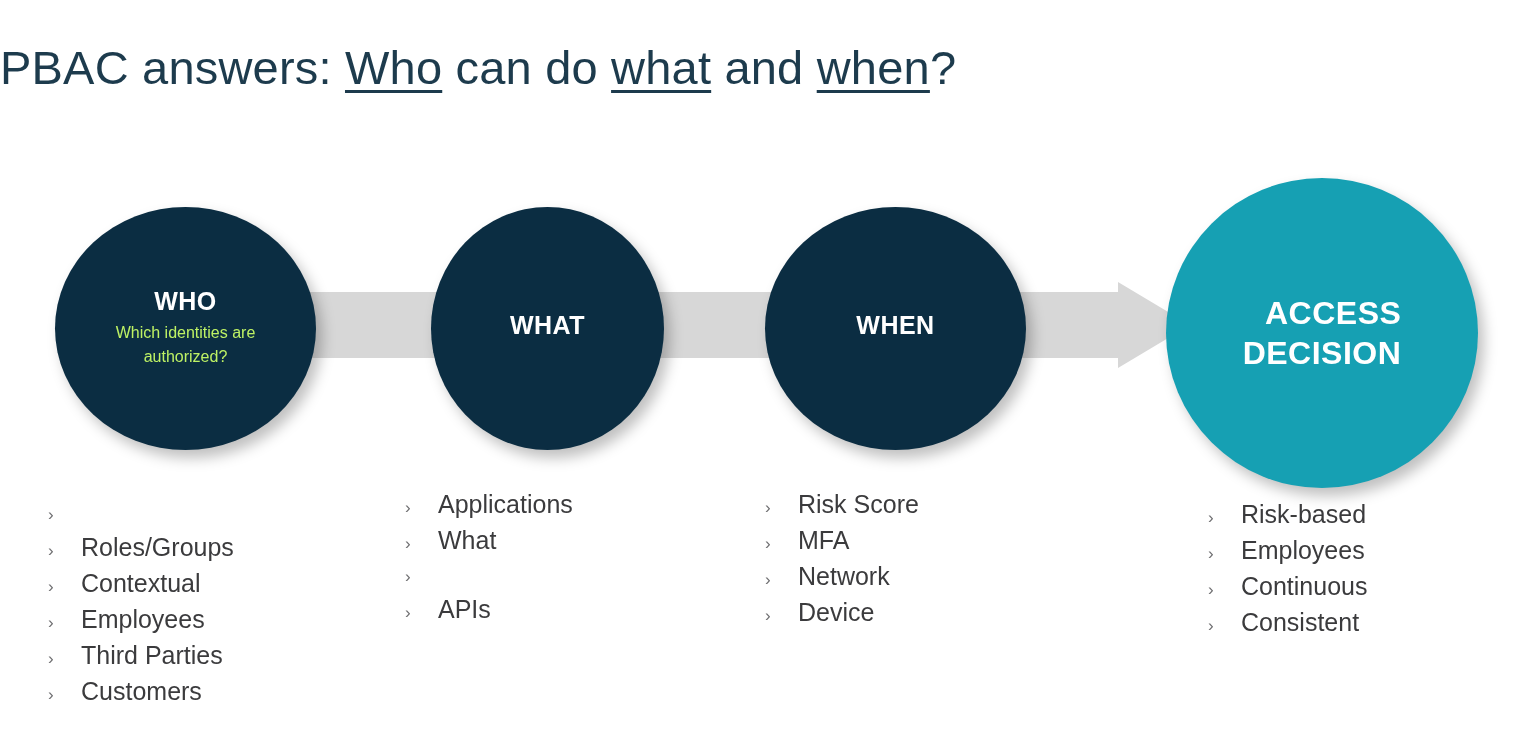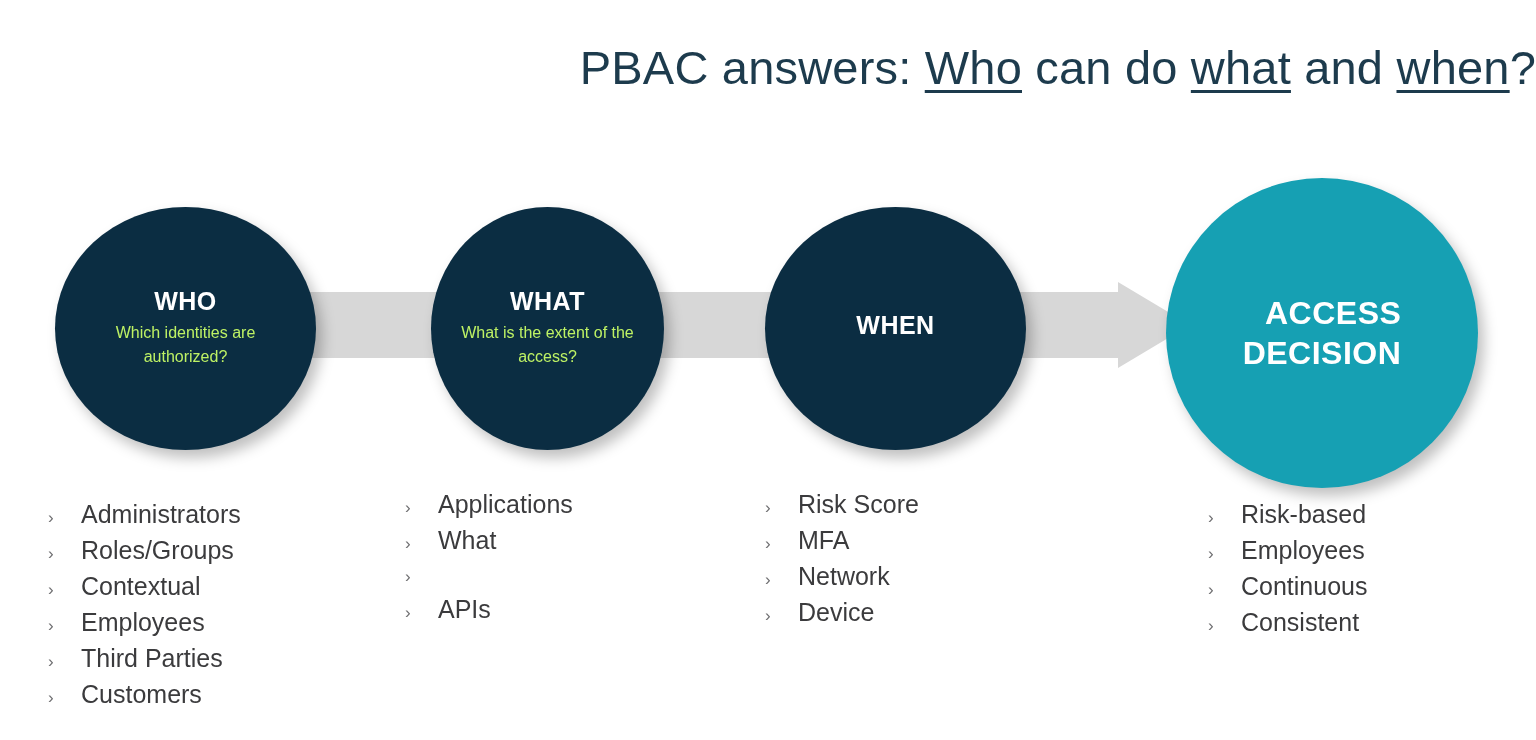--- a/index.html
+++ b/index.html
@@ -15,21 +15,21 @@
     overflow: hidden;
     position: relative;
   }
 
   
   #slide-title {
     position: absolute;
     top: 40px;
     left: 0;
     width: 1536px;
-    text-align: right;
+    text-align: left;
     font-family: "Liberation Sans", sans-serif;
     font-size: 47px;
     font-weight: 300;
     letter-spacing: 0.2px;
     color: #1d3b4d;
     white-space: nowrap;
   }
   #slide-title .u {
     text-decoration: underline;
     text-underline-offset: 6px;
@@ -147,38 +147,36 @@
     </svg>
   </div>
 
   <div id="node-who" class="node-circle dark">
     <div class="node-heading">WHO</div>
     <div class="node-subtext">Which identities are authorized?</div>
   </div>
 
   <div id="node-what" class="node-circle dark">
     <div class="node-heading">WHAT</div>
-    <div class="node-subtext">What is the extent of the access?</div>
   </div>
 
   <div id="node-when" class="node-circle dark">
     <div class="node-heading">WHEN</div>
   </div>
 
   <div id="node-access" class="node-circle accent">
     <div class="node-heading">
       <div>ACCESS</div>
       <div>DECISION</div>
     </div>
   </div>
 
   <ul id="list-who" class="bullet-list">
       <li class="bullet-item">
         <span class="bullet-marker">›</span>
-        <span>Administrators</span>
       </li>
       <li class="bullet-item">
         <span class="bullet-marker">›</span>
         <span>Roles/Groups</span>
       </li>
       <li class="bullet-item">
         <span class="bullet-marker">›</span>
         <span>Contextual</span>
       </li>
       <li class="bullet-item">

